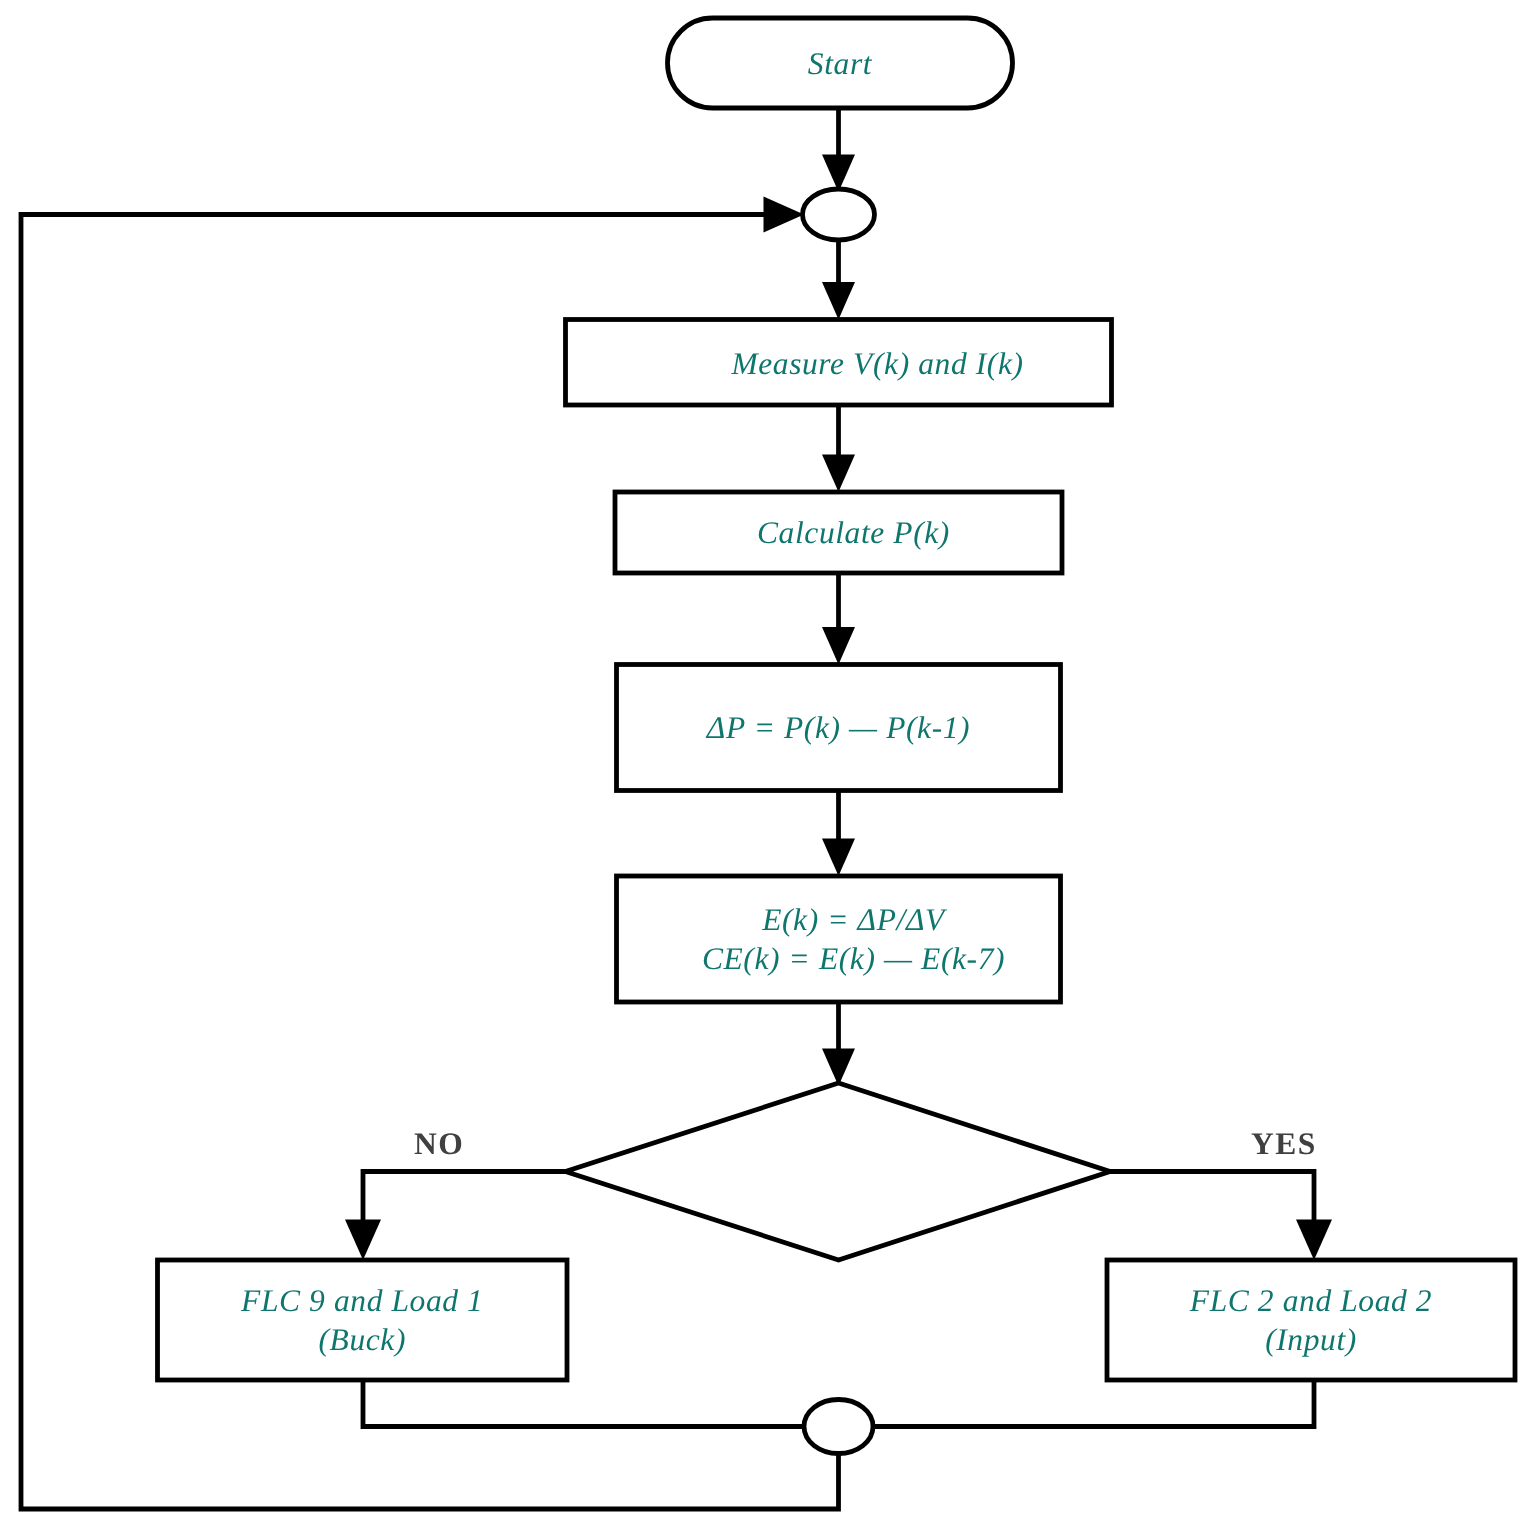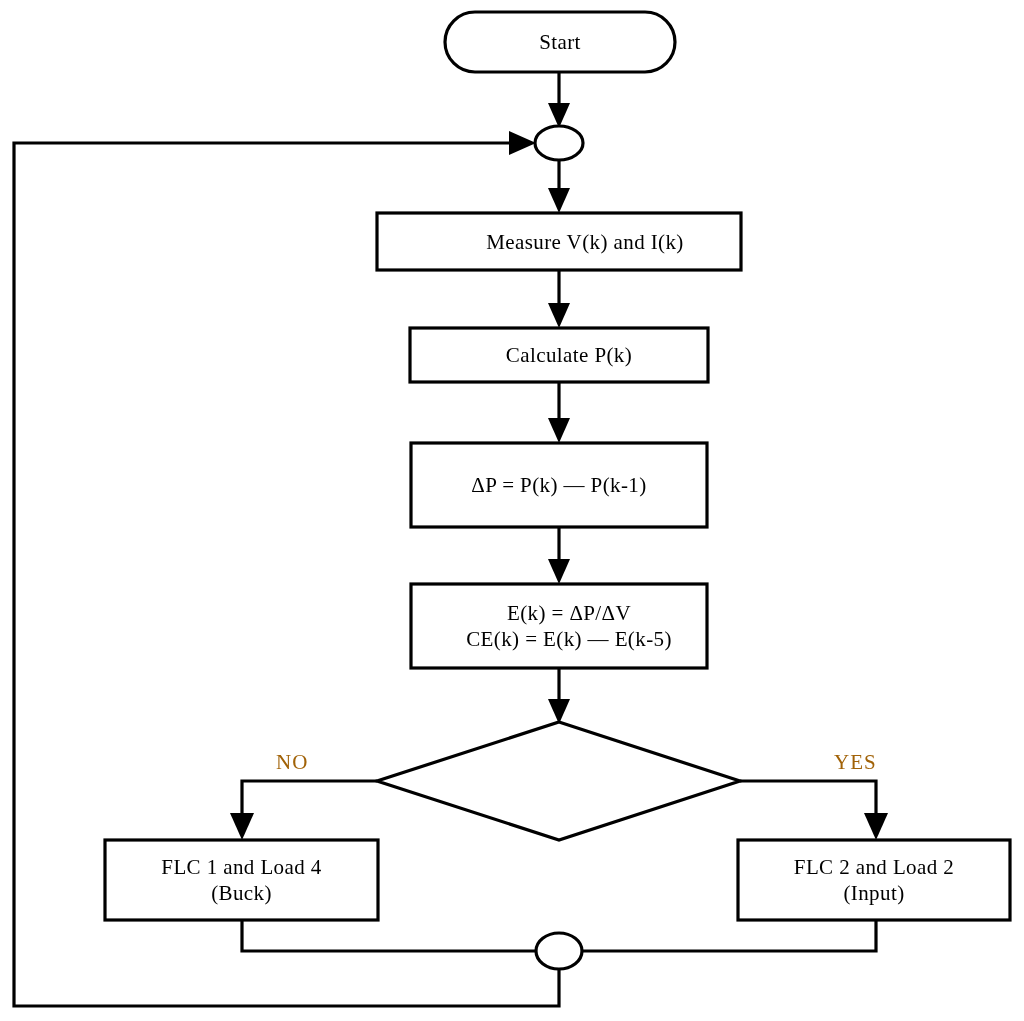--- a/index.html
+++ b/index.html
@@ -42,40 +42,42 @@
     stroke-linecap: butt;
     stroke-linejoin: miter;
   }
   .arrow-head {
     fill: #000000;
     stroke: none;
   }
   .node-text {
     position: absolute;
     text-align: center;
-    color: #000000;
+    color: #0f766e;
     font-family: "Liberation Serif", "DejaVu Serif", serif;
     font-size: 21px;
     line-height: 26px;
     letter-spacing: 0.4px;
     white-space: pre;
     pointer-events: none;
     display: flex;
     flex-direction: column;
     align-items: center;
     justify-content: center;
+    font-style: italic;
   }
   .node-text .line { display: block; }
   .branch-label {
     position: absolute;
-    color: #a16207;
+    color: #404040;
     font-family: "Liberation Serif", "DejaVu Serif", serif;
     font-size: 21px;
     letter-spacing: 1px;
     white-space: pre;
+    font-weight: bold;
   }
 </style>
 </head>
 <body>
 
 <div id="canvas">
 
   <svg id="flow-svg" viewBox="0 0 1024 1021">
 
     <g>
@@ -164,26 +166,26 @@
   <div class="node-text" style="left:410px; top:328px; width:318px; height:54px;">
     <span class="line">Calculate P(k)</span>
   </div>
 
   <div class="node-text" style="left:411px; top:443px; width:296px; height:84px;">
     <span class="line">ΔP = P(k) — P(k-1)</span>
   </div>
 
   <div class="node-text" style="left:411px; top:584px; width:316px; height:84px;">
     <span class="line">E(k) = ΔP/ΔV</span>
-    <span class="line">CE(k) = E(k) — E(k-5)</span>
+    <span class="line">CE(k) = E(k) — E(k-7)</span>
   </div>
 
 
   <div class="node-text" style="left:105px; top:840px; width:273px; height:80px;">
-    <span class="line">FLC 1 and Load 4</span>
+    <span class="line">FLC 9 and Load 1</span>
     <span class="line">(Buck)</span>
   </div>
 
   <div class="node-text" style="left:738px; top:840px; width:272px; height:80px;">
     <span class="line">FLC 2 and Load 2</span>
     <span class="line">(Input)</span>
   </div>
 
   <div class="branch-label" style="left:276px; top:750px;">NO</div>
 

